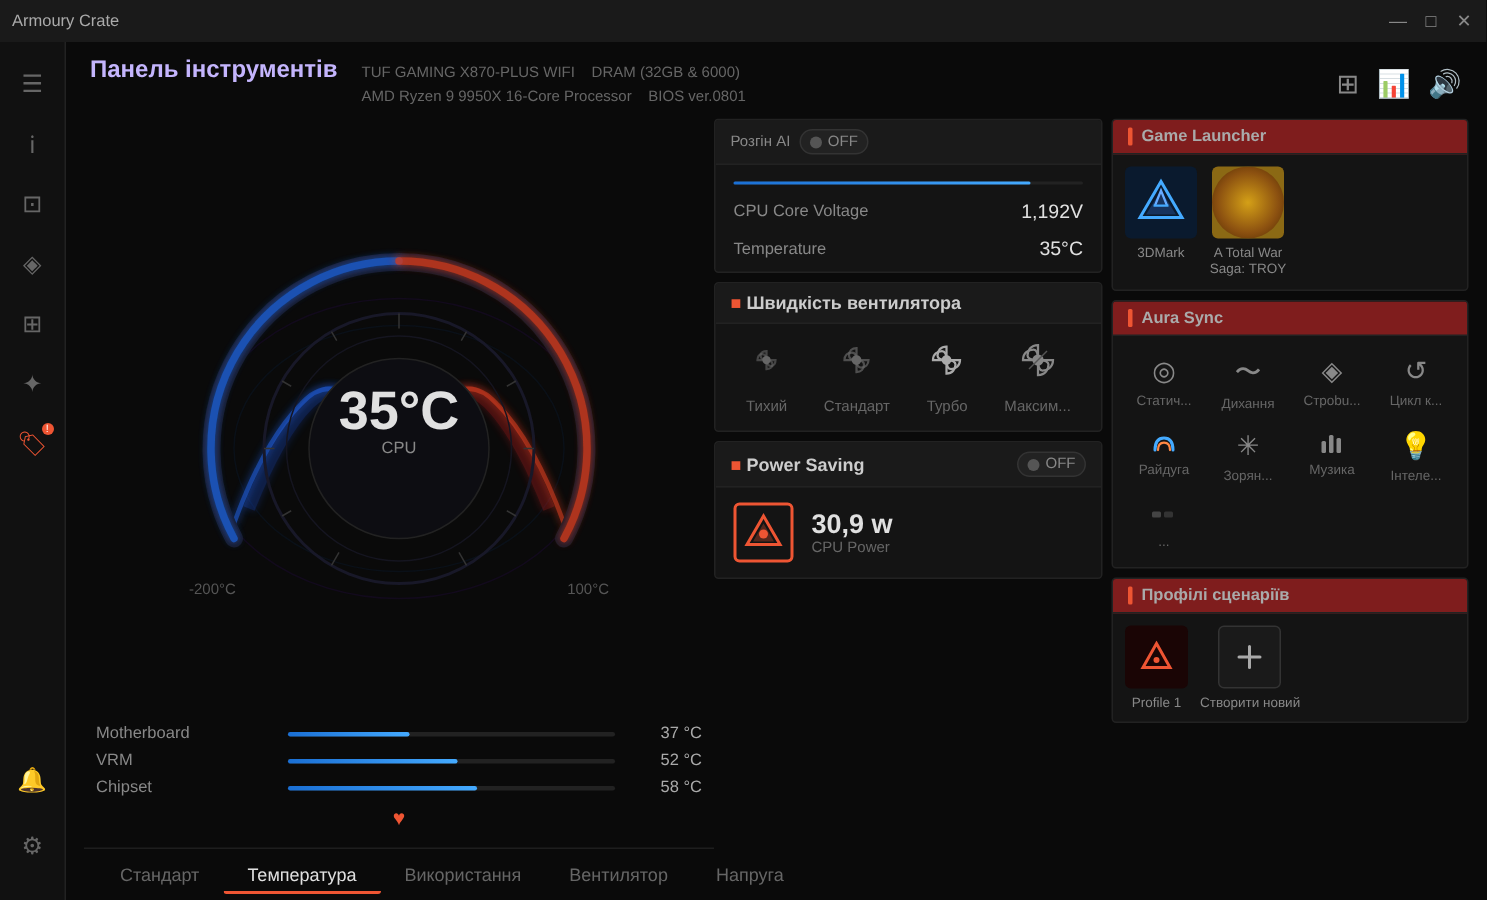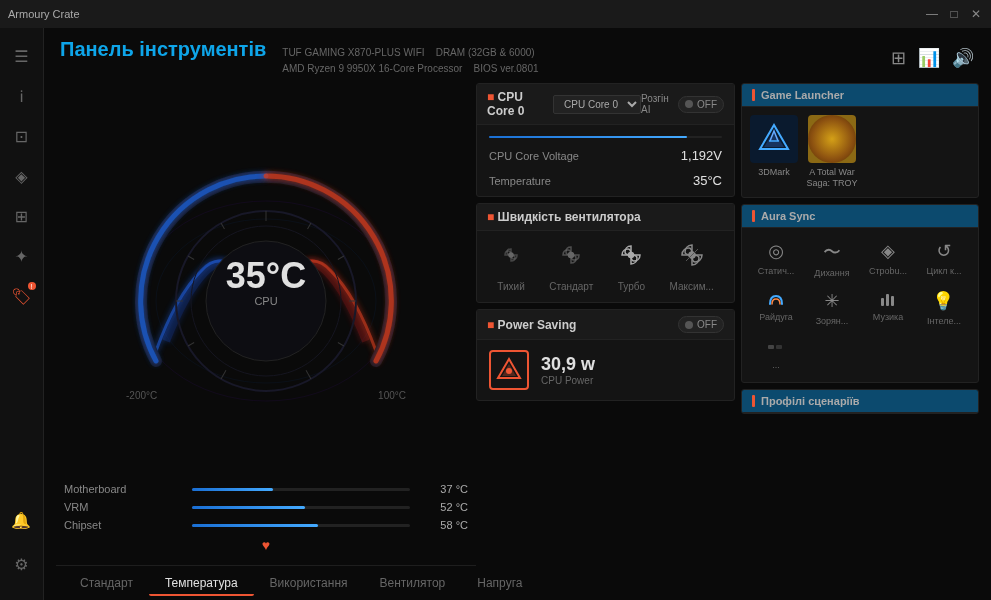--- a/index.html
+++ b/index.html
@@ -116,23 +116,23 @@
       align-items: center;
       justify-content: space-between;
       flex-shrink: 0;
     }
     .header-left {
       display: flex;
       align-items: baseline;
       gap: 16px;
     }
     .page-title {
-      font-size: 20px;
+      font-size: 16px;
       font-weight: 600;
-      color: #0ea5e9;
+      color: #c4b5fd;
     }
     .system-info {
       font-size: 10px;
       color: #666;
       line-height: 1.6;
     }
     .header-actions {
       display: flex;
       gap: 12px;
       align-items: center;
@@ -535,21 +535,21 @@
       height: 48px;
       background: radial-gradient(circle, #d4a017 0%, #8B5010 60%, #4a2800 100%);
       border-radius: 50%;
     }
 
     .panel-section-title {
       font-size: 11px;
       color: #aaa;
       font-weight: 600;
       padding: 5px 10px;
-      background: #0c4a6e;
+      background: #7f1d1d;
       border-bottom: 1px solid #222;
       display: flex;
       align-items: center;
       gap: 6px;
     }
     .panel-accent-bar {
       width: 3px;
       height: 12px;
       background: #e53;
       border-radius: 1px;
@@ -716,29 +716,20 @@
           <div class="tab">Використання</div>
           <div class="tab">Вентилятор</div>
           <div class="tab">Напруга</div>
         </div>
       </div>
 
       <div style="flex:1; display:flex; flex-direction:column; gap:6px; min-width:0;">
 
         <div class="panel-box">
           <div class="panel-header">
-            <div style="display:flex;align-items:center;gap:6px;">
-              <span class="panel-title">
-                <span style="color:#e53;">■</span>
-                <span>CPU Core 0</span>
-              </span>
-              <select class="panel-dropdown">
-                <option>CPU Core 0</option>
-              </select>
-            </div>
             <div class="panel-controls">
               <span style="font-size:10px;color:#888;">Розгін AI</span>
               <div class="toggle-btn">
                 <div class="toggle-dot"></div>
                 <span>OFF</span>
               </div>
             </div>
           </div>
           <div class="cpu-metrics">
             <div>
@@ -938,18 +929,38 @@
               <span class="aura-label">...</span>
             </div>
           </div>
         </div>
 
         <div class="panel-box">
           <div class="panel-section-title">
             <div class="panel-accent-bar"></div>
             <span>Профілі сценаріїв</span>
           </div>
+          <div class="profile-content">
+            <div class="profile-item">
+              <div class="profile-icon profile-icon-1">
+                <svg width="22" height="22" viewBox="0 0 22 22">
+                  <polygon points="11,2 20,18 2,18" fill="none" stroke="#e53" stroke-width="2"></polygon>
+                  <circle cx="11" cy="13" r="2" fill="#e53"></circle>
+                </svg>
+              </div>
+              <span class="profile-name">Profile 1</span>
+            </div>
+            <div class="profile-item">
+              <div class="profile-icon profile-icon-new">
+                <svg width="22" height="22" viewBox="0 0 22 22">
+                  <line x1="11" y1="4" x2="11" y2="18" stroke="#aaa" stroke-width="2" stroke-linecap="round"></line>
+                  <line x1="4" y1="11" x2="18" y2="11" stroke="#aaa" stroke-width="2" stroke-linecap="round"></line>
+                </svg>
+              </div>
+              <span class="profile-name">Створити новий</span>
+            </div>
+          </div>
         </div>
 
       </div>
     </div>
   </div>
 </div>
 
 </body></html>

